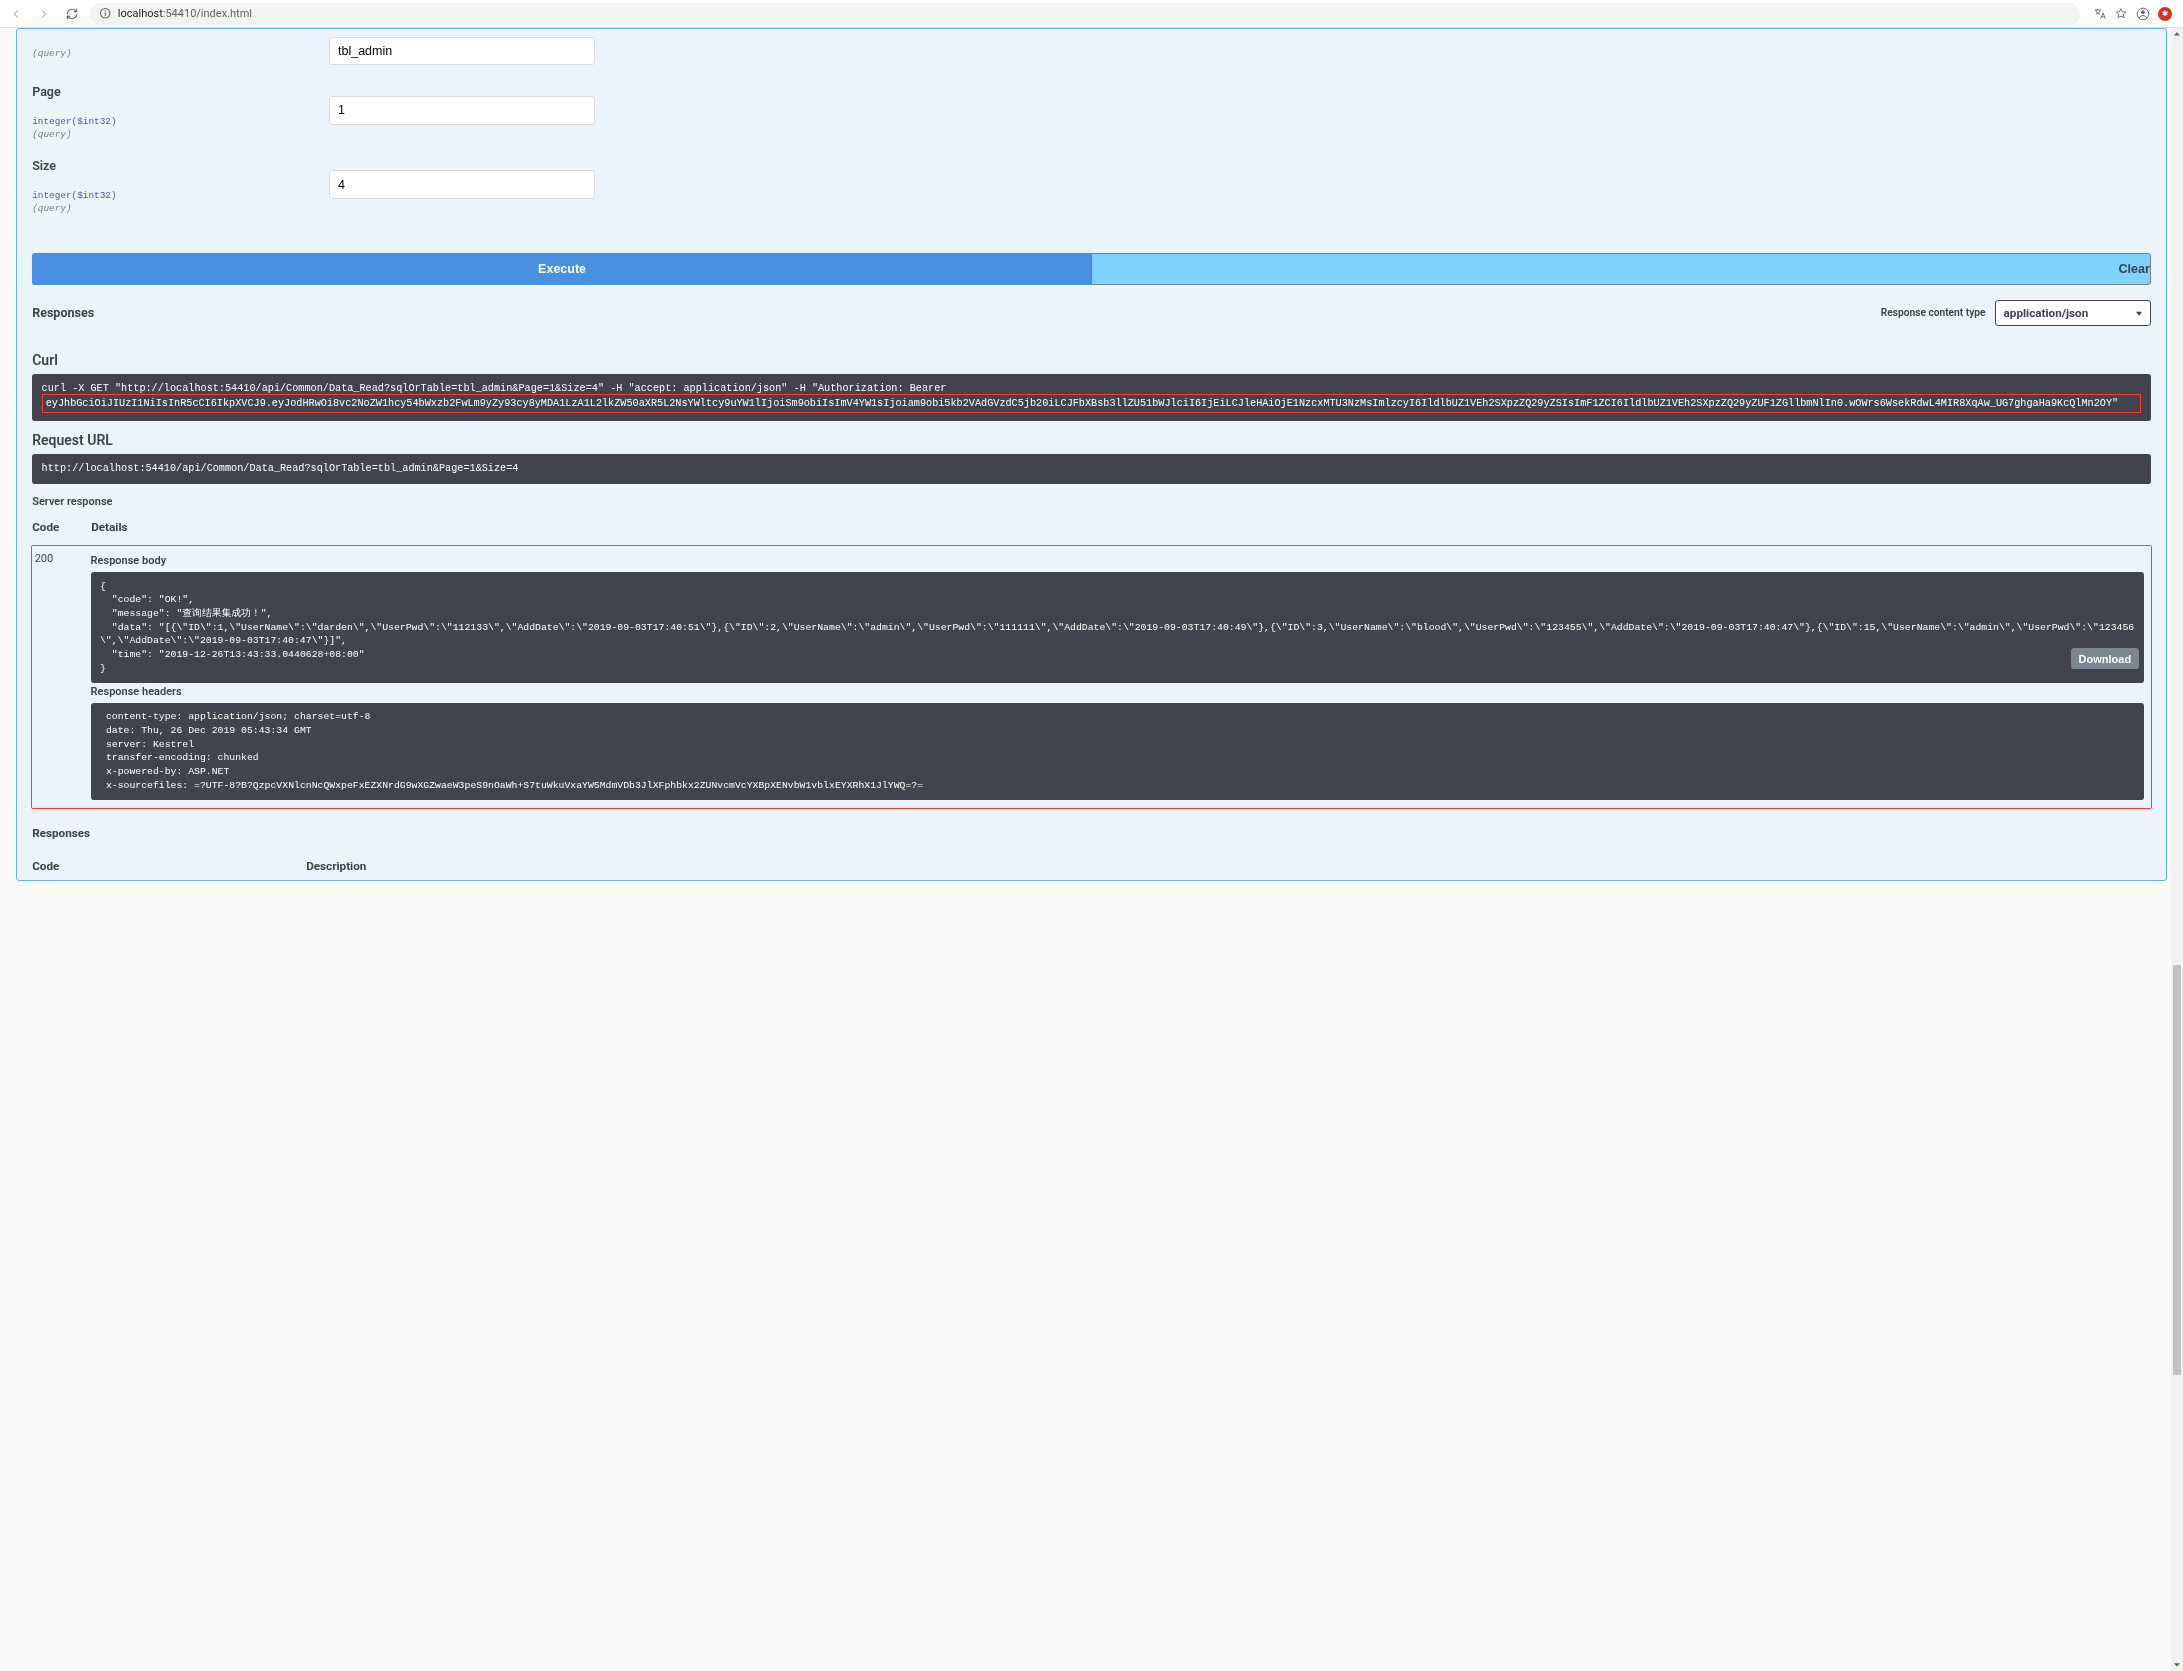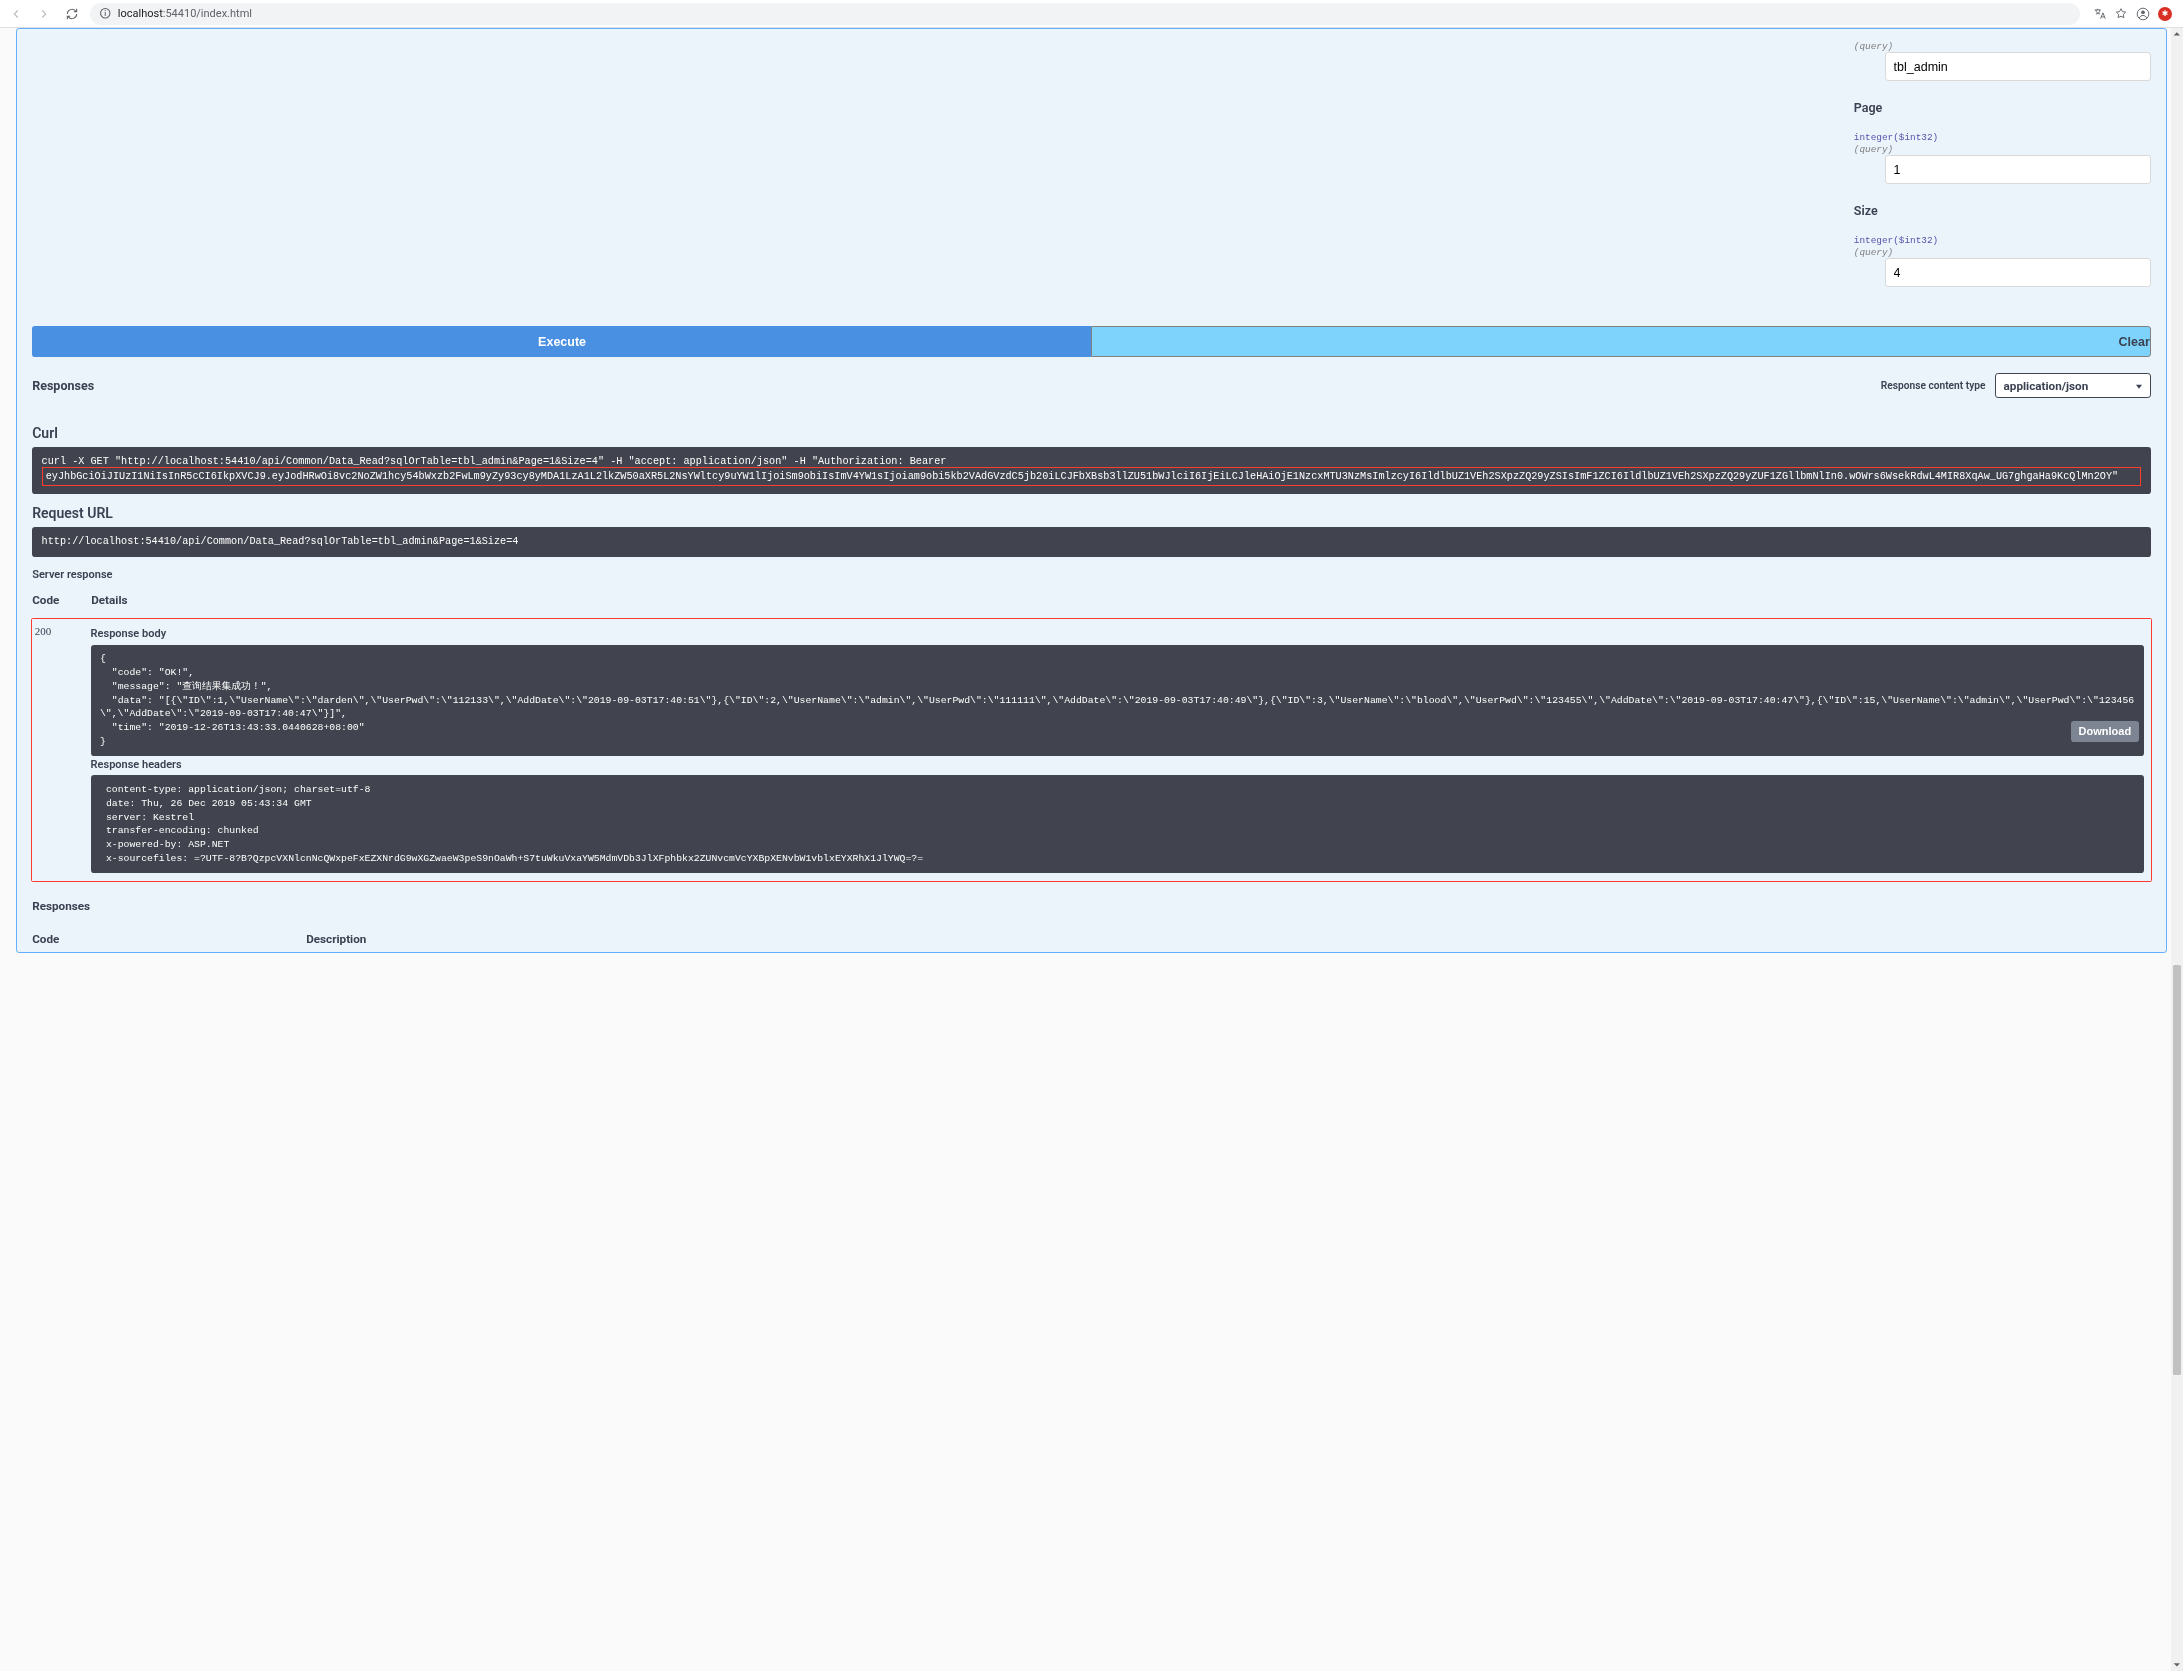--- a/index.html
+++ b/index.html
@@ -81,23 +81,22 @@
   }
   .opblock {
     background: #ebf3fb;
     border:0.8px solid #61affe;
     border-radius: 3.1px;
     padding-bottom: 0;
   }
   .params-section { padding: 0 15.6px 15.6px 15.6px; }
   .param-row {
     display:flex;
-    align-items:flex-end;
+    align-items:center;
     padding: 7.8px 0;
-    flex-direction: column;
   }
   .param-meta { width: 297px; padding-top: 3.1px; }
   .param-name { font-size: 12.5px; font-weight: 600; color:#3b4151; }
   .param-type {
     font-family: "Courier New", monospace;
     font-size: 9.4px;
     color:#55a;
     margin-top:17px;
   }
   .param-in {
@@ -223,21 +222,20 @@
     margin: 3.1px 14px 7.8px 14px;
     border: 1.2px solid #ff3b30;
     border-radius: 1.6px;
     padding: 6.3px 0 7.8px 0;
     display:flex;
   }
   .resp-row-outline .code-col {
     width: 59px;
     padding-left: 3.1px;
     font-size: 11px;
-    font-family: Liberation Serif, serif;
   }
   .resp-row-outline .details-col { flex:1; padding-right: 7.8px; }
   .resp-subhdr {
     font-size:11px;
     font-weight:600;
     padding: 1.6px 0 4.7px 0;
   }
   .inner-code {
     background:#41444e;
     color:#fff;

